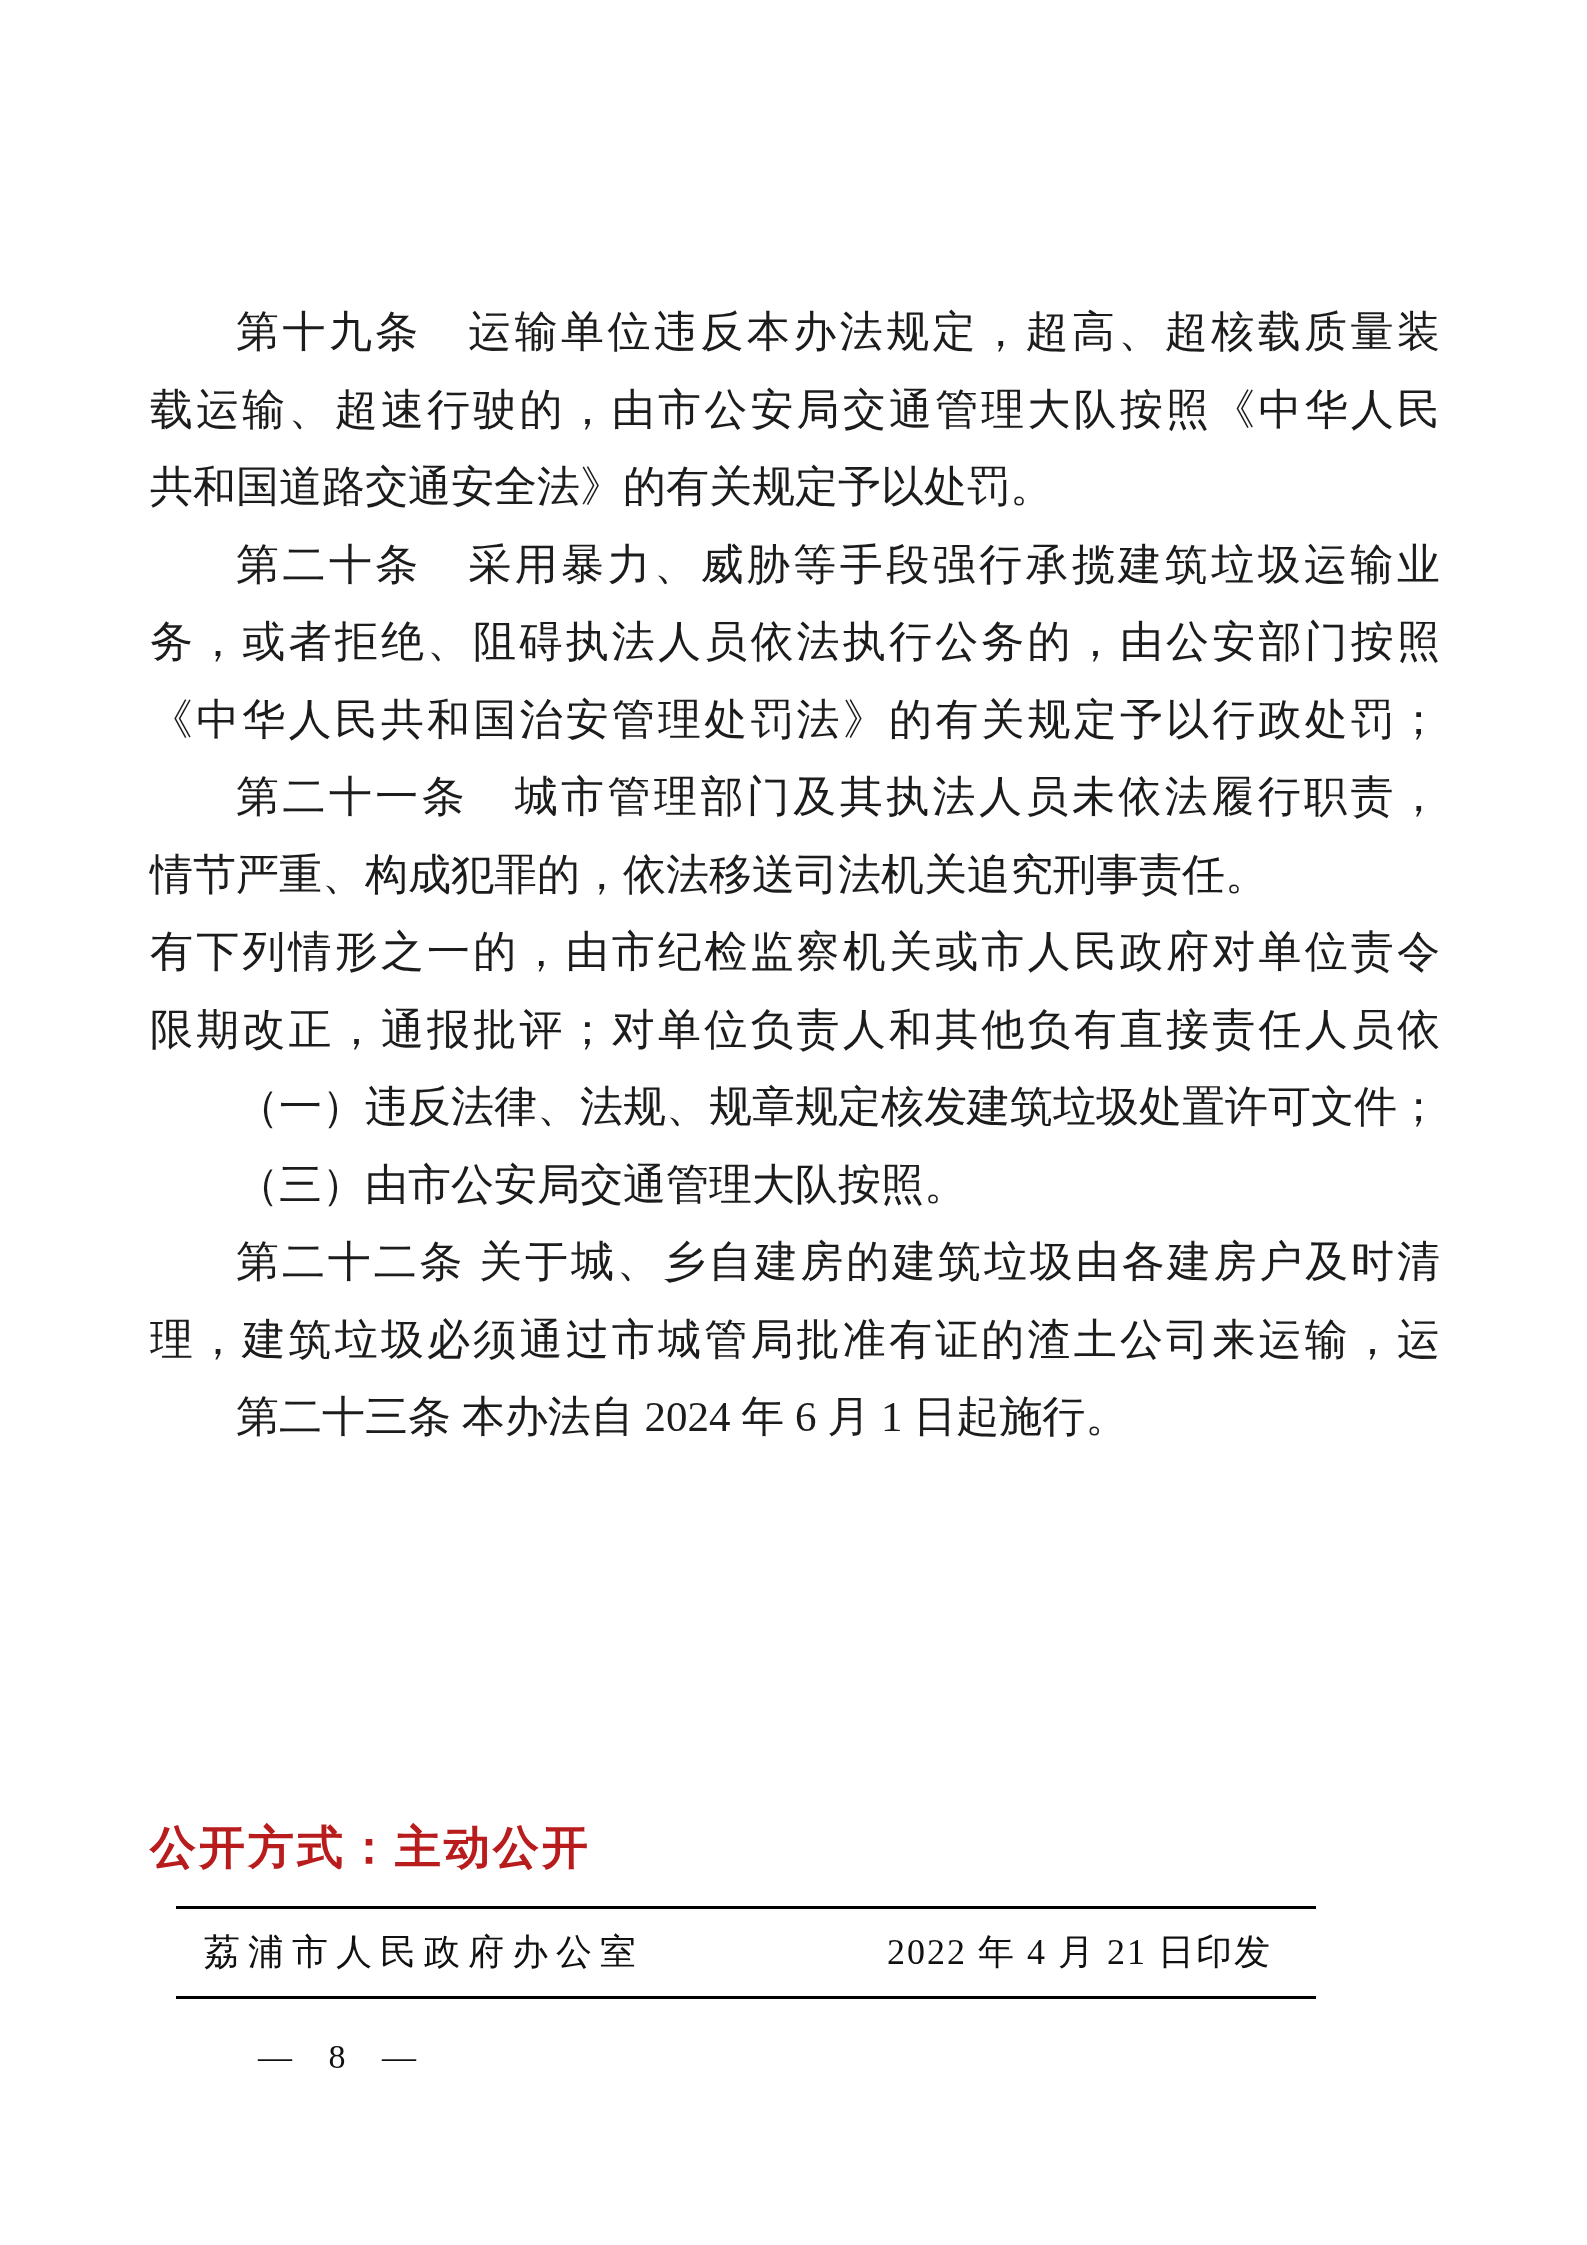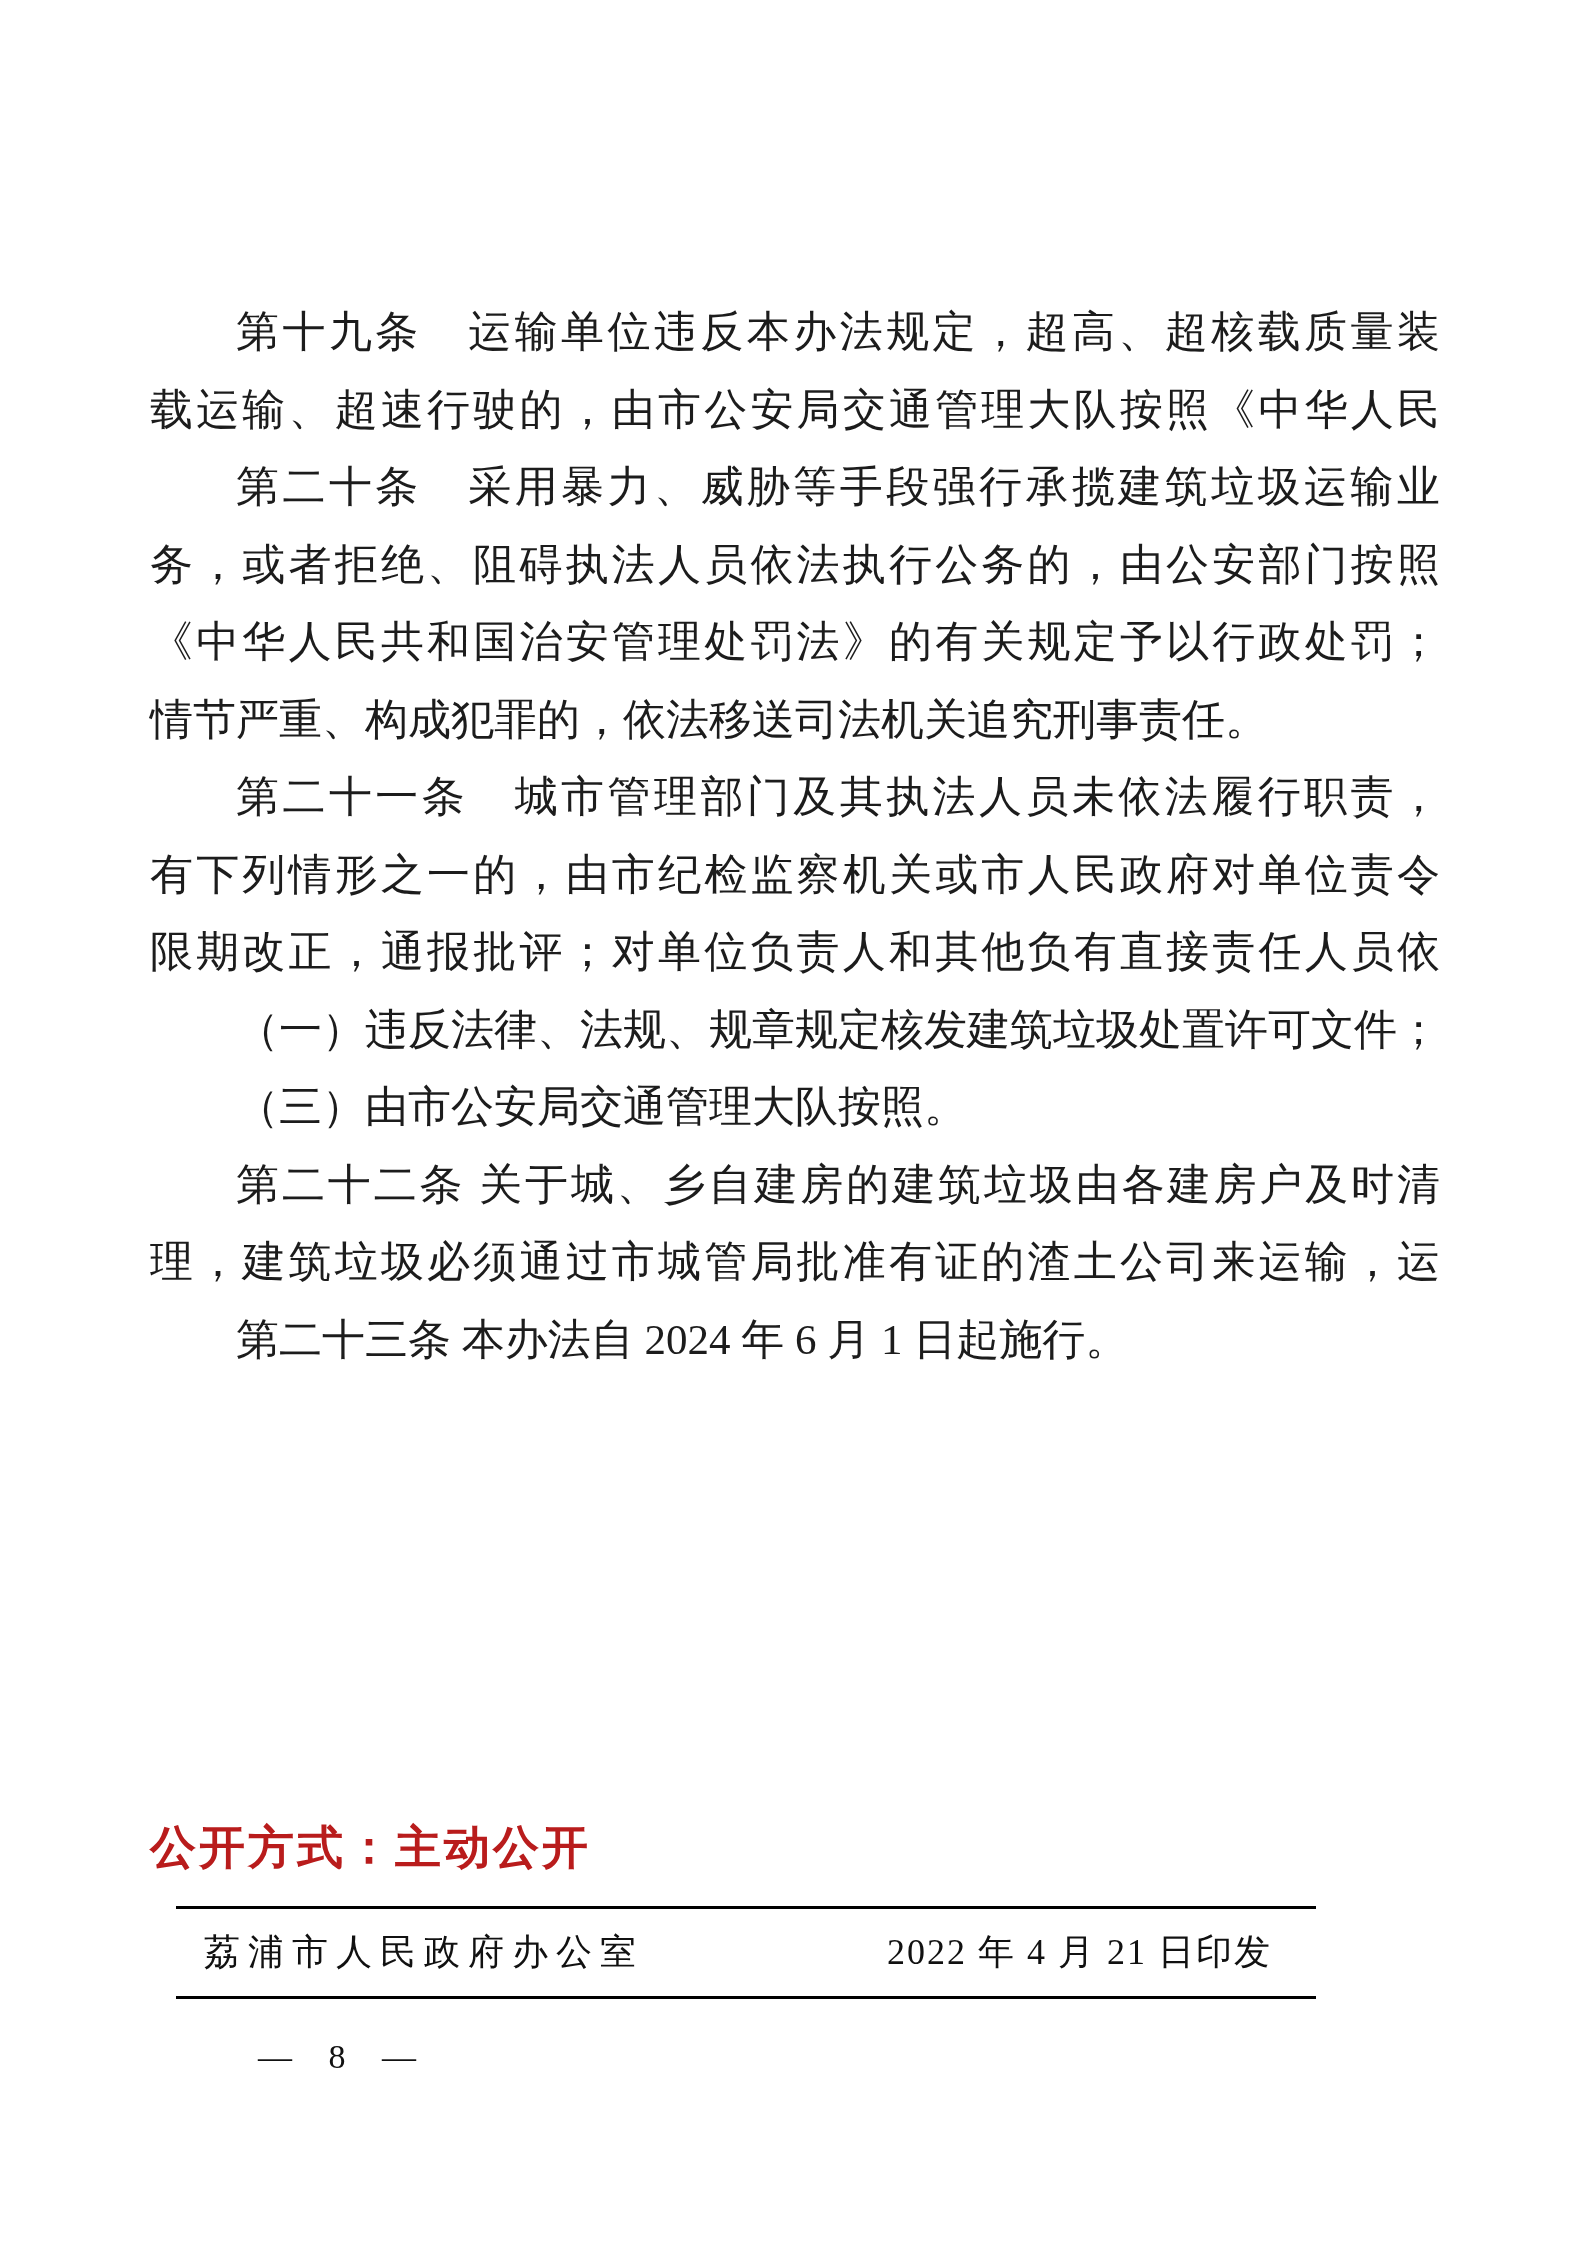--- a/index.html
+++ b/index.html
@@ -70,25 +70,26 @@
   }
 </style>
 </head>
 <body>
 
 <div class="page">
 
   <main class="body-text">
     <div class="line indent fill">第十九条　运输单位违反本办法规定，超高、超核载质量装</div>
       <div class="line fill">载运输、超速行驶的，由市公安局交通管理大队按照《中华人民</div>
+      <div class="line">共和国道路交通安全法》的有关规定予以处罚。</div>
       <div class="line indent fill">第二十条　采用暴力、威胁等手段强行承揽建筑垃圾运输业</div>
       <div class="line fill">务，或者拒绝、阻碍执法人员依法执行公务的，由公安部门按照</div>
       <div class="line fill">《中华人民共和国治安管理处罚法》的有关规定予以行政处罚；</div>
+      <div class="line indent fill">第二十一条　城市管理部门及其执法人员未依法履行职责，</div>
       <div class="line">情节严重、构成犯罪的，依法移送司法机关追究刑事责任。</div>
-      <div class="line indent fill">第二十一条　城市管理部门及其执法人员未依法履行职责，</div>
       <div class="line fill">有下列情形之一的，由市纪检监察机关或市人民政府对单位责令</div>
       <div class="line fill">限期改正，通报批评；对单位负责人和其他负有直接责任人员依</div>
       <div class="line indent fill">（一）违反法律、法规、规章规定核发建筑垃圾处置许可文件；</div>
       <div class="line indent">（三）由市公安局交通管理大队按照。</div>
       <div class="line indent fill">第二十二条 关于城、乡自建房的建筑垃圾由各建房户及时清</div>
       <div class="line fill">理，建筑垃圾必须通过市城管局批准有证的渣土公司来运输，运</div>
       <div class="line indent">第二十三条 本办法自 2024 年 6 月 1 日起施行。</div>
   </main>
 
   <div class="disclosure">公开方式：主动公开</div>

